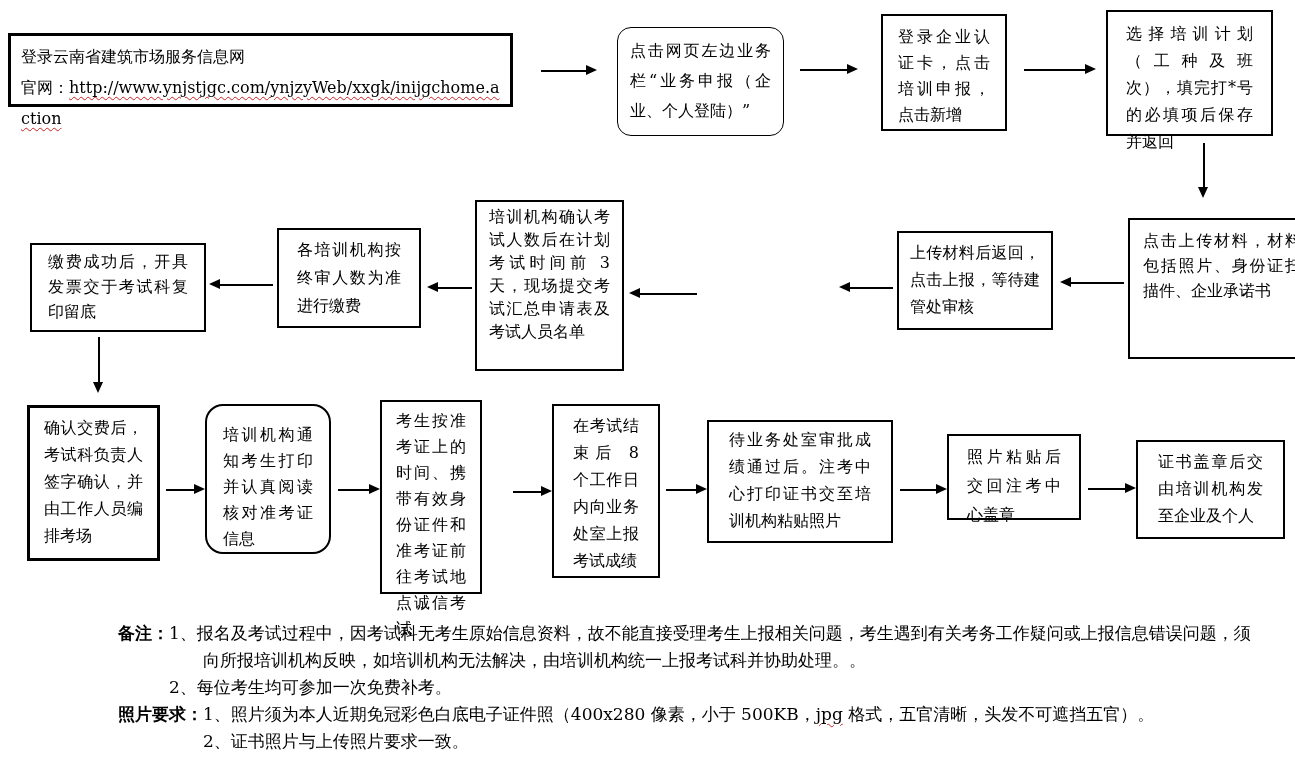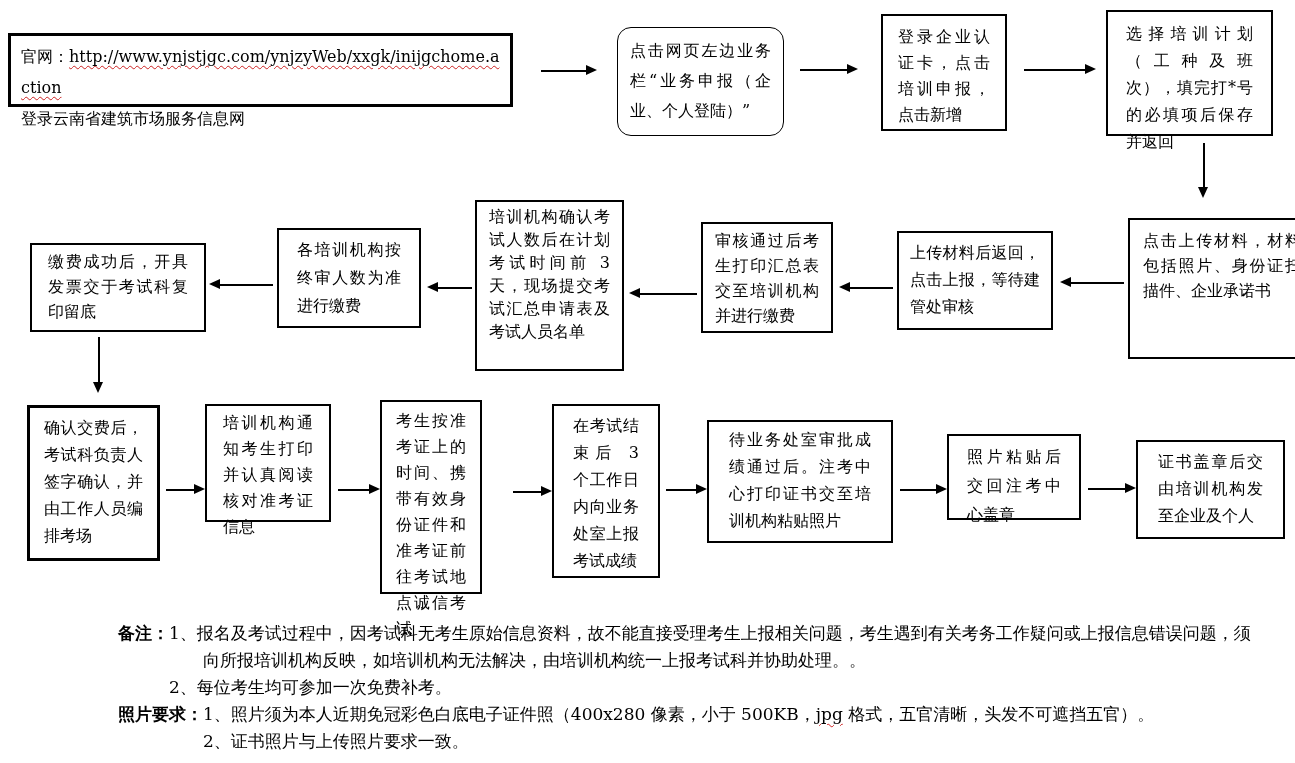--- a/index.html
+++ b/index.html
@@ -47,22 +47,22 @@
   .note-label { font-weight:bold; white-space:nowrap; }
   .note-items { flex:1; }
   .note-item { padding-left:34px; text-indent:-34px; }
 </style>
 </head>
 <body>
 
 <div class="canvas">
 
   <div class="box thick" style="left:8px;top:33px;width:505px;height:74px;padding:5px 10px;line-height:31px;text-align:left;">
+    <div>登录云南省建筑市场服务信息网</div>
     <div><span>官网：</span><span class="spell">http://www.ynjstjgc.com/ynjzyWeb/xxgk/inijgchome.action</span></div>
-    <div>登录云南省建筑市场服务信息网</div>
   </div>
 
   <div class="arrow h-arrow right" style="left:541px;top:70px;width:46px;"></div>
 
   <div class="box thin" style="left:617px;top:27px;width:167px;height:109px;padding:8px 12px;line-height:30px;border-radius:14px;">点击网页左边业务栏“业务申报（企业、个人登陆）”</div>
 
   <div class="arrow h-arrow right" style="left:800px;top:69px;width:48px;"></div>
 
   <div class="box" style="left:881px;top:14px;width:126px;height:117px;padding:8px 15px;line-height:26px;">登录企业认证卡，点击培训申报，点击新增</div>
 
@@ -73,49 +73,48 @@
   <div class="arrow v-arrow down" style="left:1203px;top:143px;height:45px;"></div>
 
   <div class="box" style="left:1128px;top:218px;width:188px;height:141px;padding:8px 13px;line-height:25px;">点击上传材料，材料包括照片、身份证扫描件、企业承诺书</div>
 
   <div class="arrow h-arrow left" style="left:1070px;top:282px;width:54px;"></div>
 
   <div class="box" style="left:897px;top:231px;width:156px;height:99px;padding:6px 11px;line-height:27px;">上传材料后返回，点击上报，等待建管处审核</div>
 
   <div class="arrow h-arrow left" style="left:849px;top:287px;width:44px;"></div>
 
-  <div class="box" style="left:701px;top:222px;width:132px;height:111px;padding:4px 12px;line-height:25px;">审核通过后考生打印汇总表交至培训机构并进行缴费</div>
 
   <div class="arrow h-arrow left" style="left:639px;top:293px;width:58px;"></div>
 
   <div class="box" style="left:475px;top:200px;width:149px;height:171px;padding:3px 12px;line-height:23px;">培训机构确认考试人数后在计划考试时间前 3 天，现场提交考试汇总申请表及考试人员名单</div>
 
   <div class="arrow h-arrow left" style="left:437px;top:287px;width:35px;"></div>
 
   <div class="box" style="left:277px;top:228px;width:144px;height:100px;padding:6px 18px;line-height:28px;">各培训机构按终审人数为准进行缴费</div>
 
   <div class="arrow h-arrow left" style="left:219px;top:284px;width:54px;"></div>
 
   <div class="box" style="left:30px;top:243px;width:176px;height:89px;padding:4px 16px;line-height:25px;">缴费成功后，开具发票交于考试科复印留底</div>
 
   <div class="arrow v-arrow down" style="left:98px;top:337px;height:46px;"></div>
 
   <div class="box thick" style="left:27px;top:405px;width:133px;height:156px;padding:6px 14px;line-height:27px;">确认交费后，考试科负责人签字确认，并由工作人员编排考场</div>
 
   <div class="arrow h-arrow right" style="left:166px;top:489px;width:29px;"></div>
 
-  <div class="box" style="left:205px;top:404px;width:126px;height:118px;padding:4px 16px;line-height:26px;">培训机构通知考生打印并认真阅读核对准考证信息</div>
+  <div class="box" style="left:205px;top:404px;width:126px;height:150px;padding:16px 16px;line-height:26px;border-radius:18px;">培训机构通知考生打印并认真阅读核对准考证信息</div>
 
   <div class="arrow h-arrow right" style="left:338px;top:489px;width:32px;"></div>
 
   <div class="box" style="left:380px;top:400px;width:102px;height:194px;padding:6px 14px;line-height:26px;">考生按准考证上的时间、携带有效身份证件和准考证前往考试地点诚信考试</div>
 
   <div class="arrow h-arrow right" style="left:513px;top:491px;width:29px;"></div>
 
-  <div class="box" style="left:552px;top:404px;width:108px;height:174px;padding:6px 19px;line-height:27px;">在考试结束后 3 个工作日内向业务处室上报考试成绩</div>
+  <div class="box" style="left:552px;top:404px;width:108px;height:174px;padding:6px 19px;line-height:27px;">在考试结束后 8 个工作日内向业务处室上报考试成绩</div>
 
   <div class="arrow h-arrow right" style="left:666px;top:489px;width:31px;"></div>
 
   <div class="box" style="left:707px;top:420px;width:186px;height:123px;padding:4px 20px;line-height:27px;">待业务处室审批成绩通过后。注考中心打印证书交至培训机构粘贴照片</div>
 
   <div class="arrow h-arrow right" style="left:900px;top:489px;width:37px;"></div>
 
   <div class="box" style="left:947px;top:434px;width:134px;height:86px;padding:6px 18px;line-height:29px;">照片粘贴后交回注考中心盖章</div>
 
   <div class="arrow h-arrow right" style="left:1088px;top:488px;width:38px;"></div>

